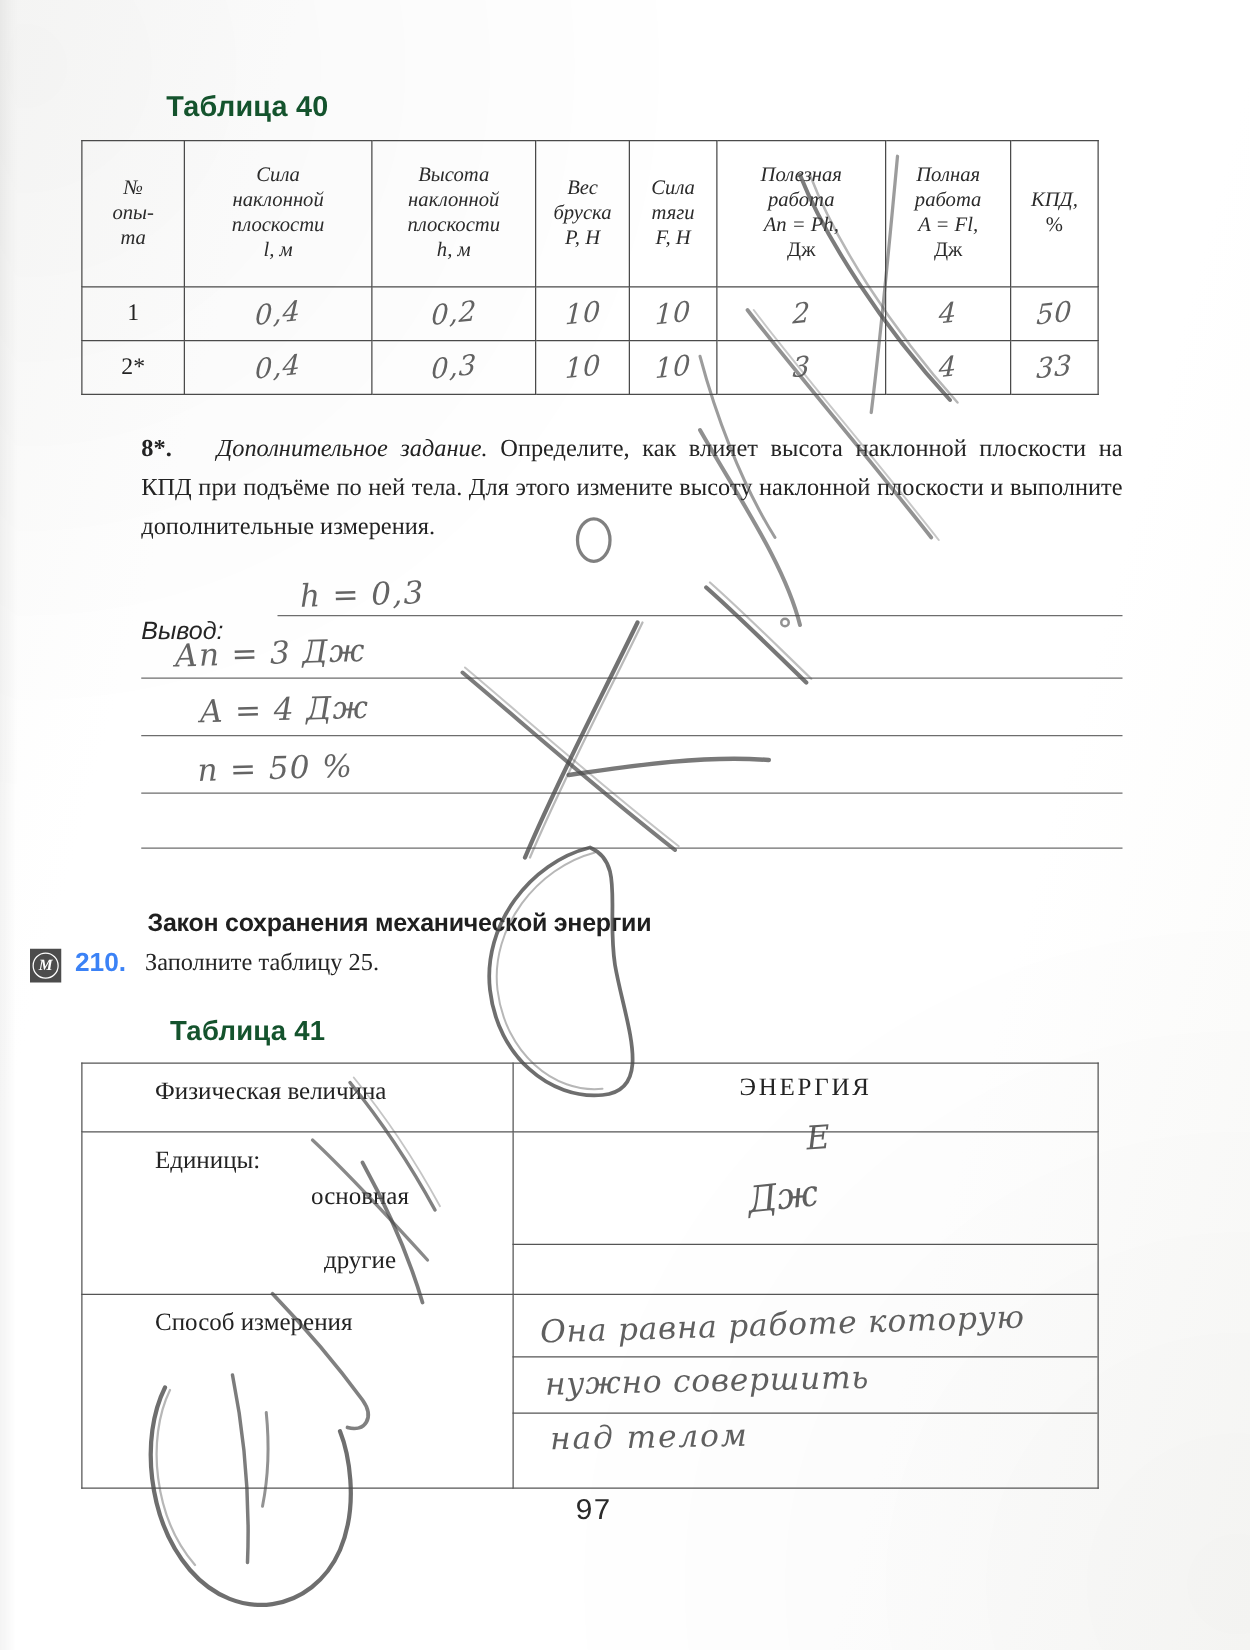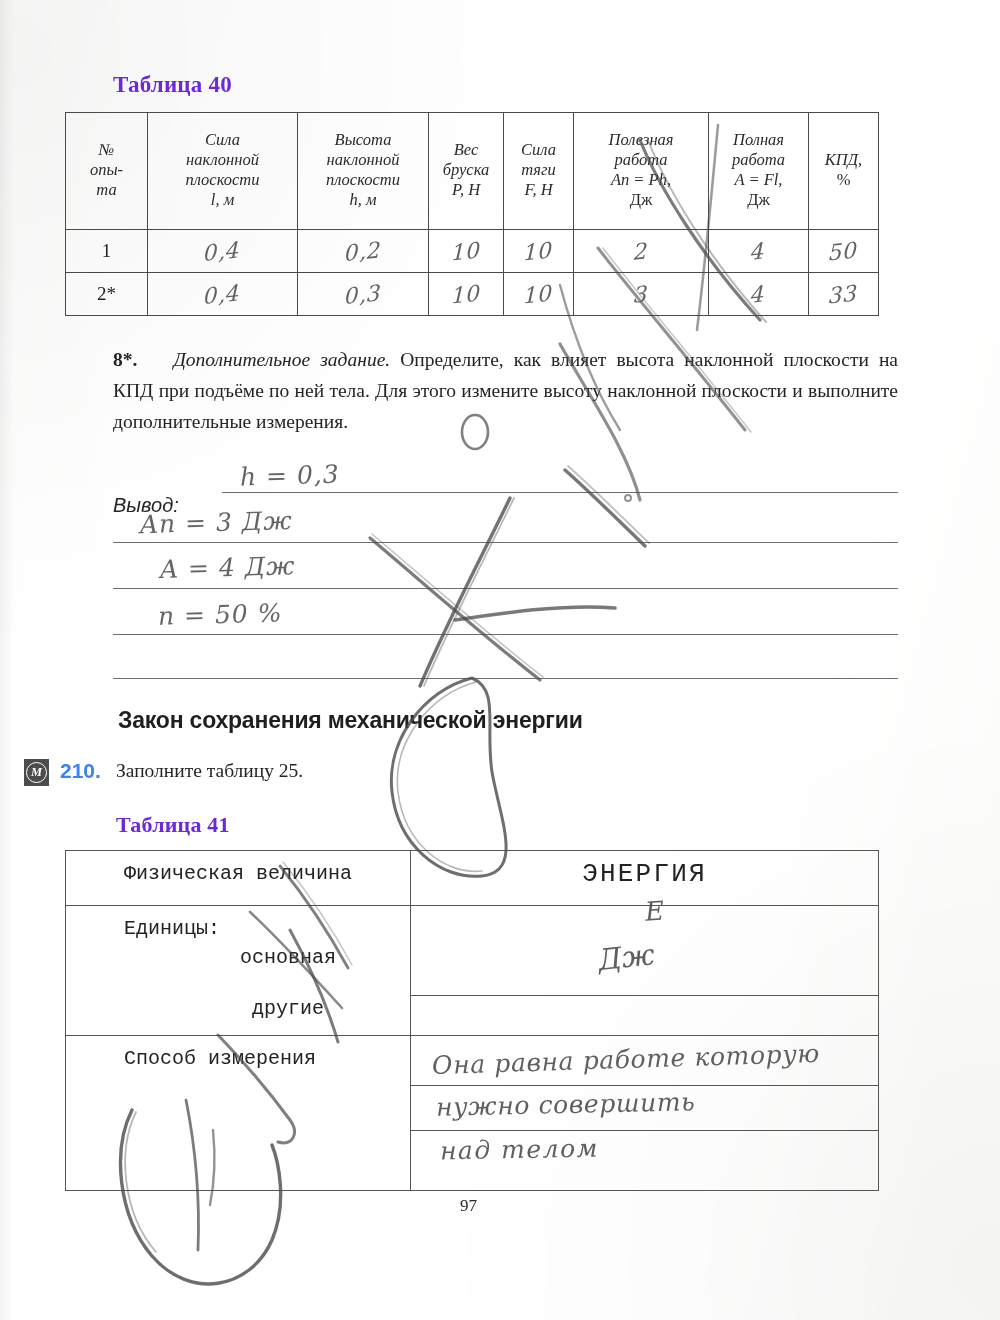--- a/index.html
+++ b/index.html
@@ -28,25 +28,26 @@
     background:
       radial-gradient(circle at 2% 4%, rgba(0,0,0,0.035), rgba(0,0,0,0) 38%),
       radial-gradient(circle at 99% 96%, rgba(0,0,0,0.03), rgba(0,0,0,0) 40%),
       linear-gradient(90deg, rgba(0,0,0,0.05) 0px, rgba(0,0,0,0) 14px);
     opacity: .9;
   }
 
   
   .tbl-caption {
     position: absolute;
-    font-family: Liberation Serif, serif;
+    font-family: Liberation Sans, sans-serif;
     font-weight: bold;
     font-size: 23px;
     letter-spacing: .2px;
-    color: #6d28d9;
+    color: #14532d;
+    margin-left: 20px;
   }
 
   
   .t40 {
     position: absolute;
     border-collapse: collapse;
     table-layout: fixed;
     font-family: "Liberation Serif", serif;
   }
   .t40 td, .t40 th {
@@ -131,23 +132,24 @@
     white-space: nowrap;
     transform: rotate(-1.6deg);
     letter-spacing: 1px;
   }
 
   
   .section-head {
     position: absolute;
     font-family: "Liberation Sans", sans-serif;
     font-weight: bold;
-    font-size: 23px;
+    font-size: 20px;
     color: #1f1f1f;
     letter-spacing: -0.2px;
+    margin-top: 21px;
   }
 
   
   .badge-m {
     position: absolute;
     width: 25px;
     height: 27px;
     background: #4c4c4c;
     display: flex;
     align-items: center;
@@ -181,38 +183,38 @@
     font-family: "Liberation Serif", serif;
     font-size: 19.5px;
     color: #242424;
   }
 
   
   .t41 {
     position: absolute;
     border-collapse: collapse;
     table-layout: fixed;
-    font-family: Liberation Mono, monospace;
+    font-family: Liberation Serif, serif;
   }
   .t41 td {
     border: 1.3px solid #555;
     padding: 0 0 0 0;
     vertical-align: top;
     font-size: 20px;
     color: #232323;
   }
   .t41 .lab {
     padding: 8px 0 8px 58px;
     line-height: 1.45;
   }
   .t41 .hdr-val {
     text-align: center;
     padding-top: 8px;
     letter-spacing: 2.2px;
-    font-size: 26px;
+    font-size: 20px;
   }
   .t41 .indent1 { padding-left: 100px; text-align: center; }
 
   .t41-handw {
     position: absolute;
     font-family: "DejaVu Serif", serif;
     font-style: italic;
     color: #3d3d3d;
     opacity: .82;
     white-space: nowrap;
@@ -220,22 +222,22 @@
 
   .subline {
     position: absolute;
     border-top: 1.3px solid #555;
     height: 0;
   }
 
   
   .pageno {
     position: absolute;
-    font-family: Liberation Serif, serif;
-    font-size: 17px;
+    font-family: Liberation Mono, monospace;
+    font-size: 24px;
     color: #2a2a2a;
   }
 
   
   #scribbles {
     position: absolute;
     left: 0; top: 0;
     width: 1000px;
     height: 1320px;
     pointer-events: none;

